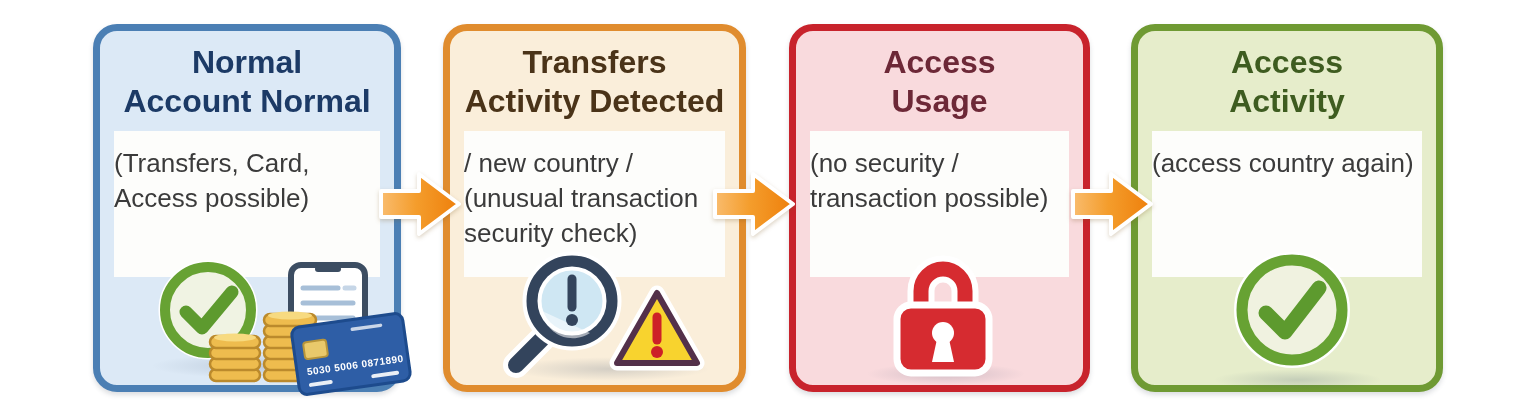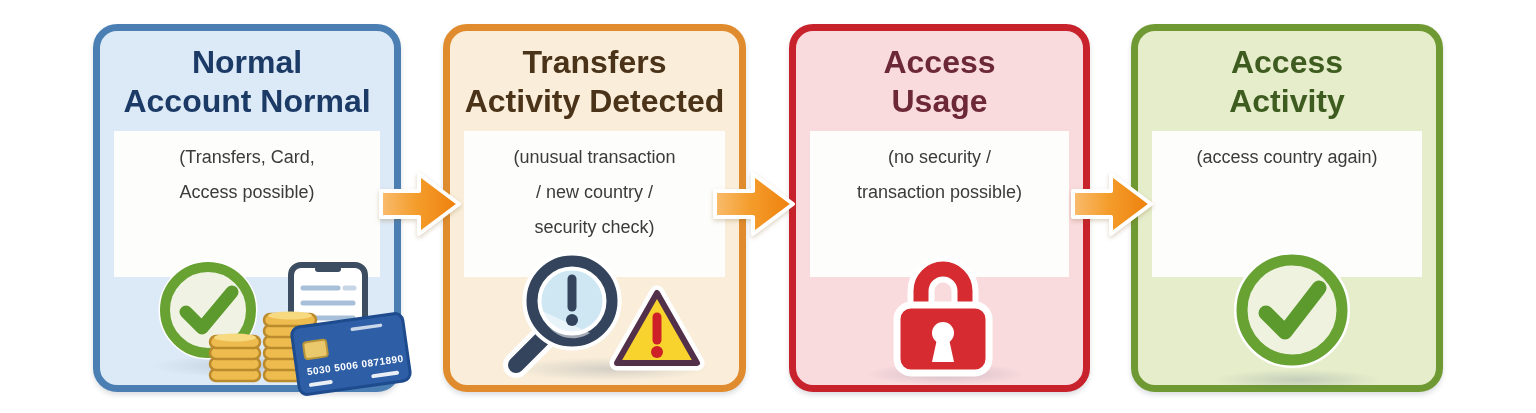--- a/index.html
+++ b/index.html
@@ -24,23 +24,22 @@
     font-size:32px;font-weight:700;line-height:39px;
     color:var(--title,#222);
     z-index:1;
   }
   .card-panel{
     position:absolute;top:100px;left:14px;right:14px;height:146px;
     background:#fdfdfb;
     z-index:1;
   }
   .card-desc{
-    padding-top:9px;
-    text-align:center;
-    font-size:18px;line-height:35px;
+    padding-top:15px;
+    font-size:26px;line-height:35px;
     color:#3b3b3b;
   }
   .card-icons{
     position:absolute;left:0;top:0;right:0;bottom:0;
     z-index:2;
   }
   .abs{position:absolute;}
   .icon-shadow{
     position:absolute;
     background:radial-gradient(ellipse at center, rgba(60,80,110,0.20) 0%, rgba(60,80,110,0.0) 70%);
@@ -122,22 +121,22 @@
     </div>
   </div>
 
   <div class="card" style="left: 443px; width: 289px; --border: #e08c2e; --body: #faeeda; --title: #4a3318;">
     <div class="card-title">
       <div>Transfers</div>
       <div>Activity Detected</div>
     </div>
     <div class="card-panel">
       <div class="card-desc">
+        <div>/ new country /</div>
         <div>(unusual transaction</div>
-        <div>/ new country /</div>
         <div>security check)</div>
       </div>
     </div>
     <div class="card-icons">
       <div class="icon-shadow" style="left:60px;top:326px;width:200px;height:24px;"></div>
 
       <svg class="abs" style="left:48px;top:218px;" width="130" height="130" viewBox="0 0 130 130">
         <line x1="44" y1="90" x2="18" y2="116" stroke="#ffffff" stroke-width="26" stroke-linecap="round"></line>
         <line x1="44" y1="90" x2="18" y2="116" stroke="#33445c" stroke-width="16" stroke-linecap="round"></line>
         <circle cx="74" cy="52" r="40" fill="#cfe7f3" stroke="#ffffff" stroke-width="19"></circle>

